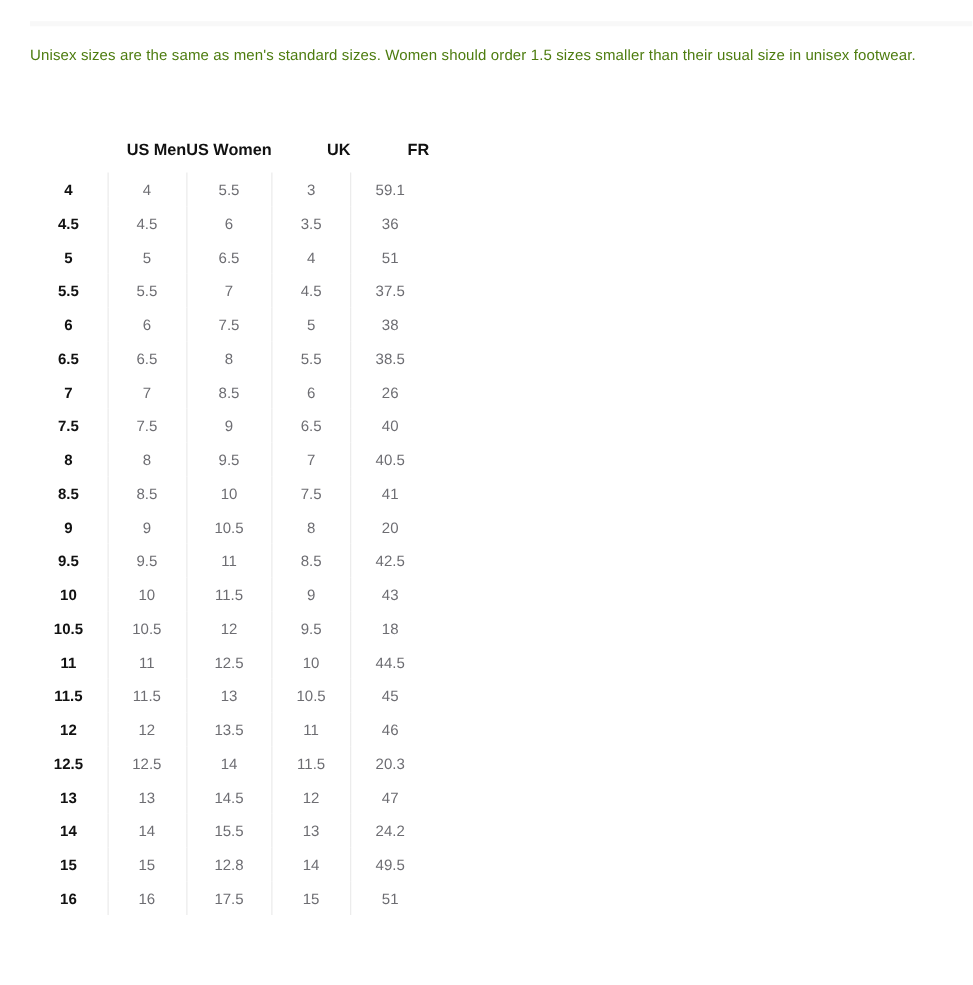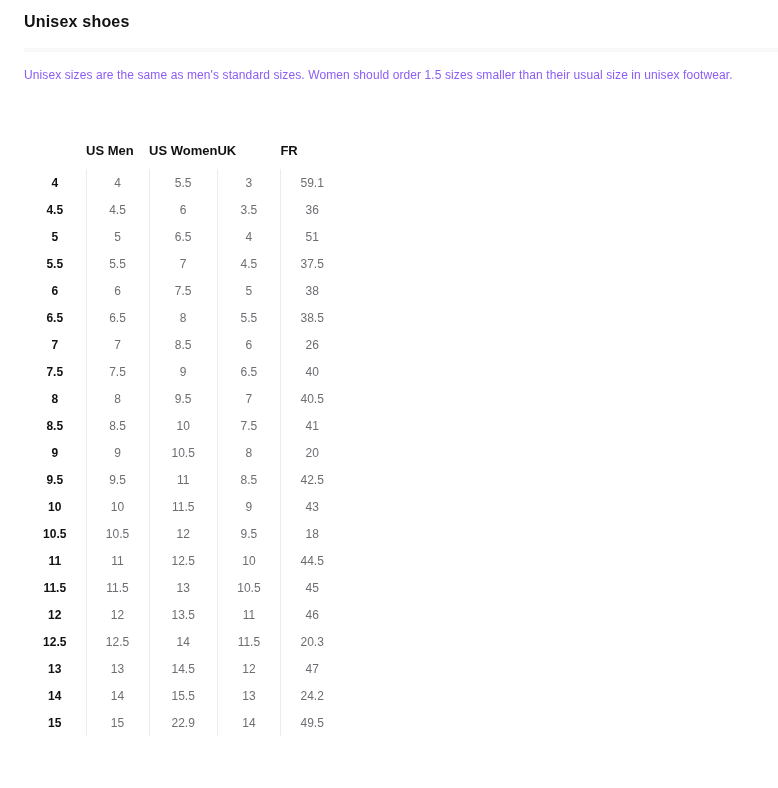--- a/index.html
+++ b/index.html
@@ -24,37 +24,37 @@
   }
   .title-divider {
     margin-top: 17px;
     margin-right: 0;
     height: 4px;
     background: #f8f8f8;
   }
   .size-note {
     margin-top: 16px;
     font-size: 12px;
-    color: #8b5cf6;
+    color: #4d7c0f;
     letter-spacing: 0.1px;
   }
   table.size-table {
     border-collapse: collapse;
     table-layout: fixed;
     margin-top: 59px;
   }
   table.size-table col { width: 63px; }
   table.size-table col.c0 { width: 62px; }
   thead th {
     height: 28px;
     padding: 0 0 9px 0;
     font-size: 13px;
     font-weight: 700;
     color: #111111;
-    text-align: left;
+    text-align: right;
     vertical-align: middle;
     white-space: nowrap;
   }
   tbody th, tbody td {
     height: 27px;
     text-align: center;
     vertical-align: middle;
     font-size: 12px;
     padding: 0;
   }
@@ -67,21 +67,20 @@
     color: #6d6d72;
   }
   tbody th, tbody td:not(:last-child) {
     border-right: 1px solid #ececec;
   }
 </style>
 </head>
 <body>
 
 <div class="page">
-  <h1 class="page-title">Unisex shoes</h1>
   <div class="title-divider"></div>
   <p class="size-note">Unisex sizes are the same as men's standard sizes. Women should order 1.5 sizes smaller than their usual size in unisex footwear.</p>
 
   <table class="size-table">
     <colgroup>
       <col class="c0">
         <col>
         <col>
         <col>
         <col>
@@ -252,20 +251,27 @@
     <th>14</th>
     <td>14</td>
     <td>15.5</td>
     <td>13</td>
     <td>24.2</td>
   </tr>
 
   <tr>
     <th>15</th>
     <td>15</td>
-    <td>22.9</td>
+    <td>12.8</td>
     <td>14</td>
     <td>49.5</td>
   </tr>
 
+  <tr>
+    <th>16</th>
+    <td>16</td>
+    <td>17.5</td>
+    <td>15</td>
+    <td>51</td>
+  </tr>
 </tbody>
   </table>
 </div>
 
 </body></html>

